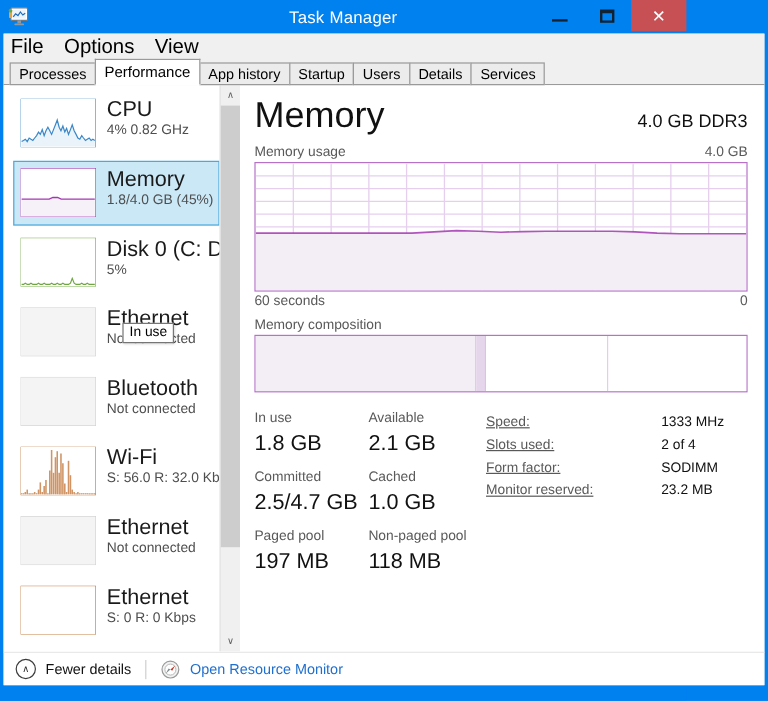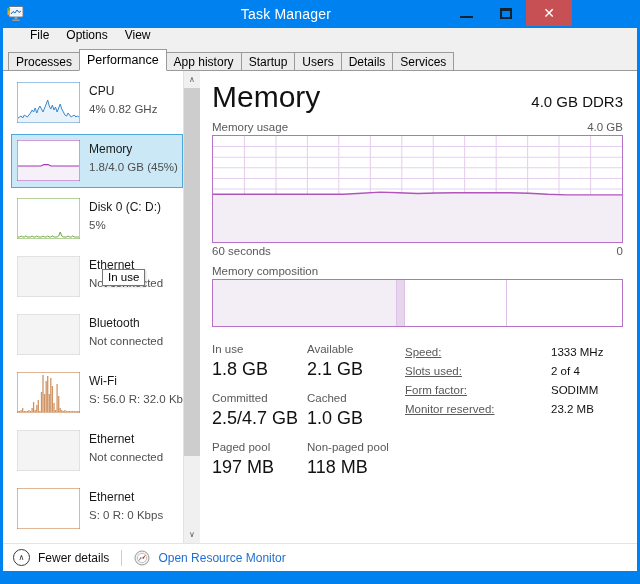--- a/index.html
+++ b/index.html
@@ -51,23 +51,23 @@
   .window {
     position: absolute;
     left: 3px; top: 28px;
     width: 634px; height: 543px;
     background: #f0f0f0;
     display: flex; flex-direction: column;
   }
   .menubar {
     height: 22px;
     background: #f0f0f0;
-    display: flex; align-items: flex-start;
-    padding-left: 27px; gap: 17px;
-    font-size: 12px; color: #000;
+    display: flex; align-items: center;
+    padding-left: 6px; gap: 17px;
+    font-size: 17px; color: #000;
   }
   .menubar span { cursor: default; }
 
   
   .tabstrip {
     height: 21px;
     background: #f0f0f0;
     display: flex; align-items: flex-end;
     padding-left: 5px;
     position: relative;
@@ -131,21 +131,21 @@
   .thumb {
     width: 63px; height: 41px;
     background: #ffffff;
     flex: none;
     position: relative;
     overflow: hidden;
   }
   .thumb svg { display: block; width: 100%; height: 100%; }
   .side-text { padding-top: 0px; min-width: 0; }
   .side-title {
-    font-size: 12px; color: #1a1a1a; line-height: 19px;
+    font-size: 18px; color: #1a1a1a; line-height: 19px;
     white-space: nowrap;
   }
   .side-sub {
     font-size: 11.5px; color: #4e4e4e; line-height: 17px;
     white-space: nowrap;
   }
 
   
   .vscroll {
     width: 17px;

